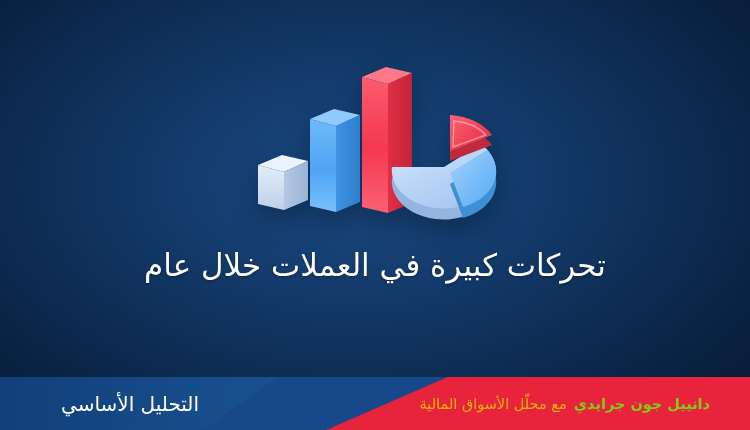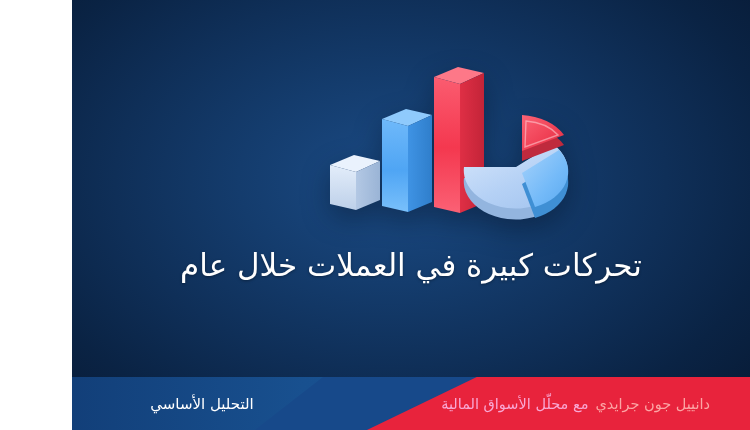--- a/index.html
+++ b/index.html
@@ -9,21 +9,21 @@
   }
   body {
     width: 750px;
     height: 430px;
     overflow: hidden;
     font-family: "DejaVu Sans", "Liberation Sans", sans-serif;
   }
 
   #banner {
     position: relative;
-    width: 678px;
+    width: 750px;
     height: 430px;
     overflow: hidden;
     background:
       radial-gradient(ellipse 70% 75% at 47% 42%, #1b4b85 0%, #143c6d 32%, #0f2f58 58%, #0a2344 82%, #081c38 100%);
   }
 
   
   #hero-art {
     position: absolute;
     left: 248px;
@@ -92,37 +92,37 @@
     display: flex;
     align-items: center;
     gap: 7px;
     color: #e9f0fa;
     font-size: 14.5px;
     white-space: nowrap;
     z-index: 3;
   }
   #analyst-credit .credit-prefix {
     font-weight: 400;
-    color: #f9a8d4;
+    color: #eab308;
   }
   #analyst-credit .credit-name {
-    font-weight: 400;
-    color: #fca5a5;
+    font-weight: 700;
+    color: #84cc16;
   }
   #category-label {
     position: absolute;
     left: 0;
     width: 260px;
     top: 0;
     height: 53px;
     display: flex;
     align-items: center;
     justify-content: center;
     color: #ffffff;
-    font-size: 15px;
+    font-size: 20px;
     font-weight: 400;
     white-space: nowrap;
     z-index: 3;
   }
 </style>
 </head>
 <body>
 
 <div id="banner">
 

